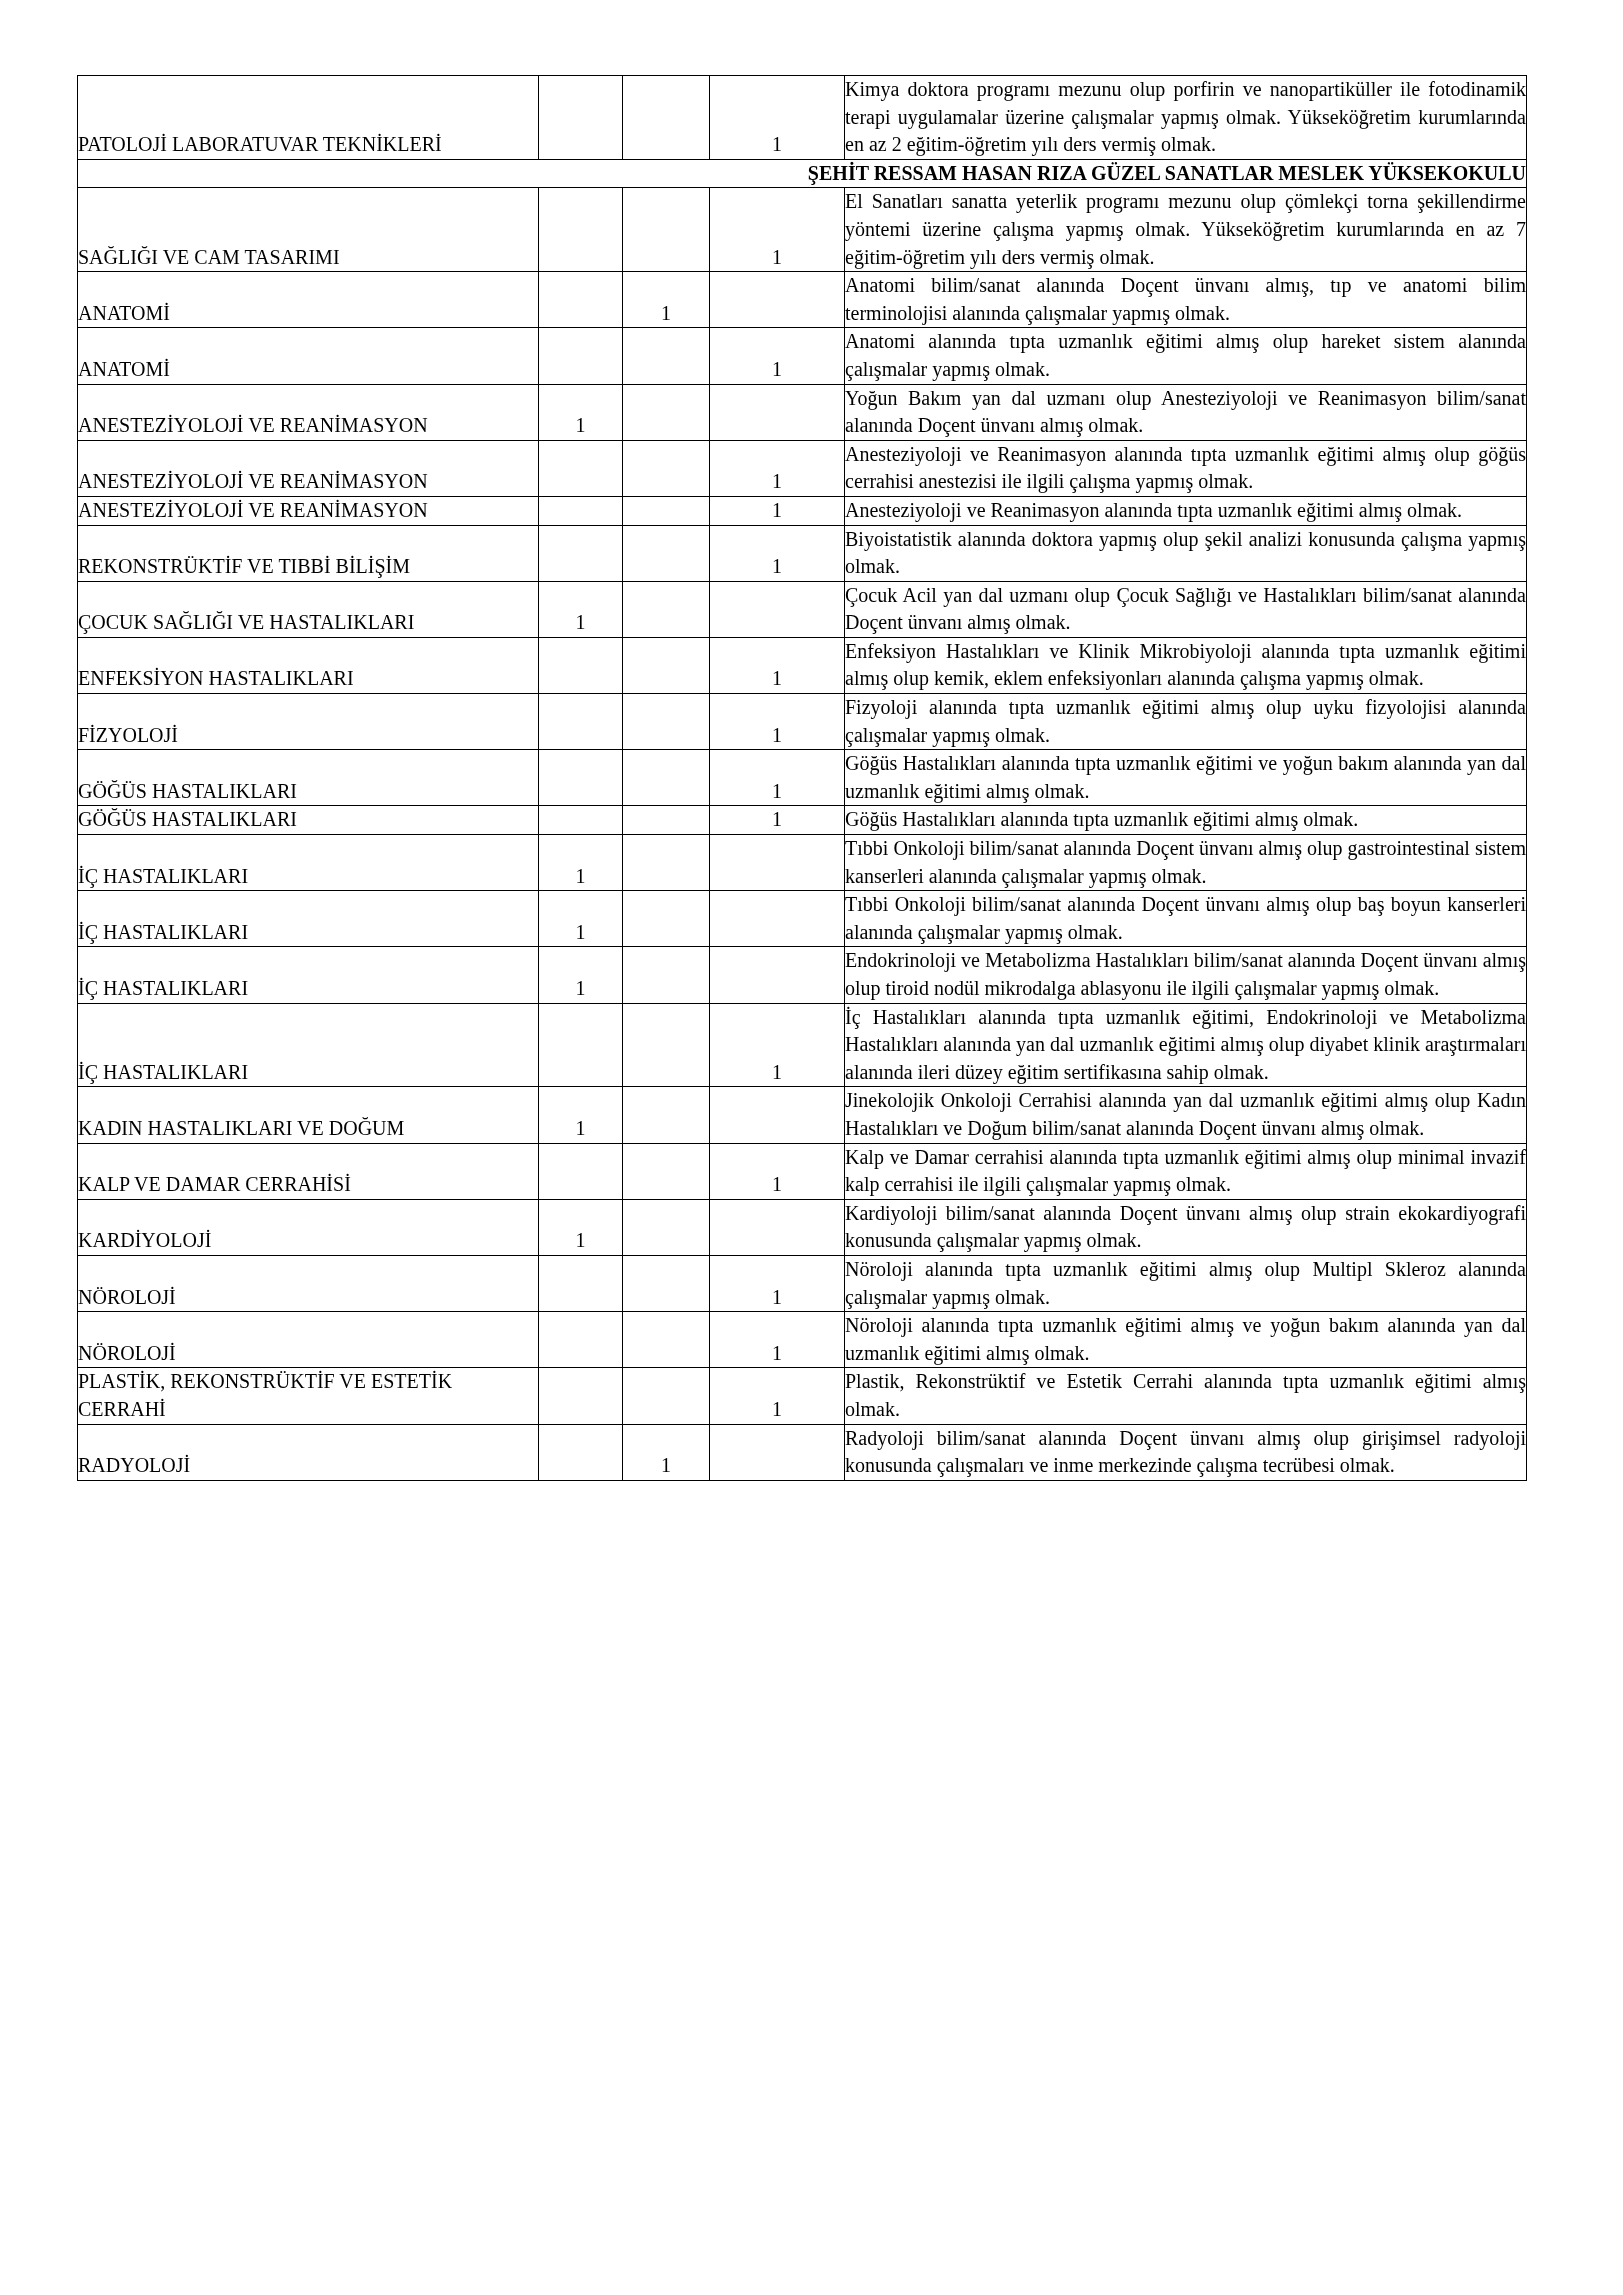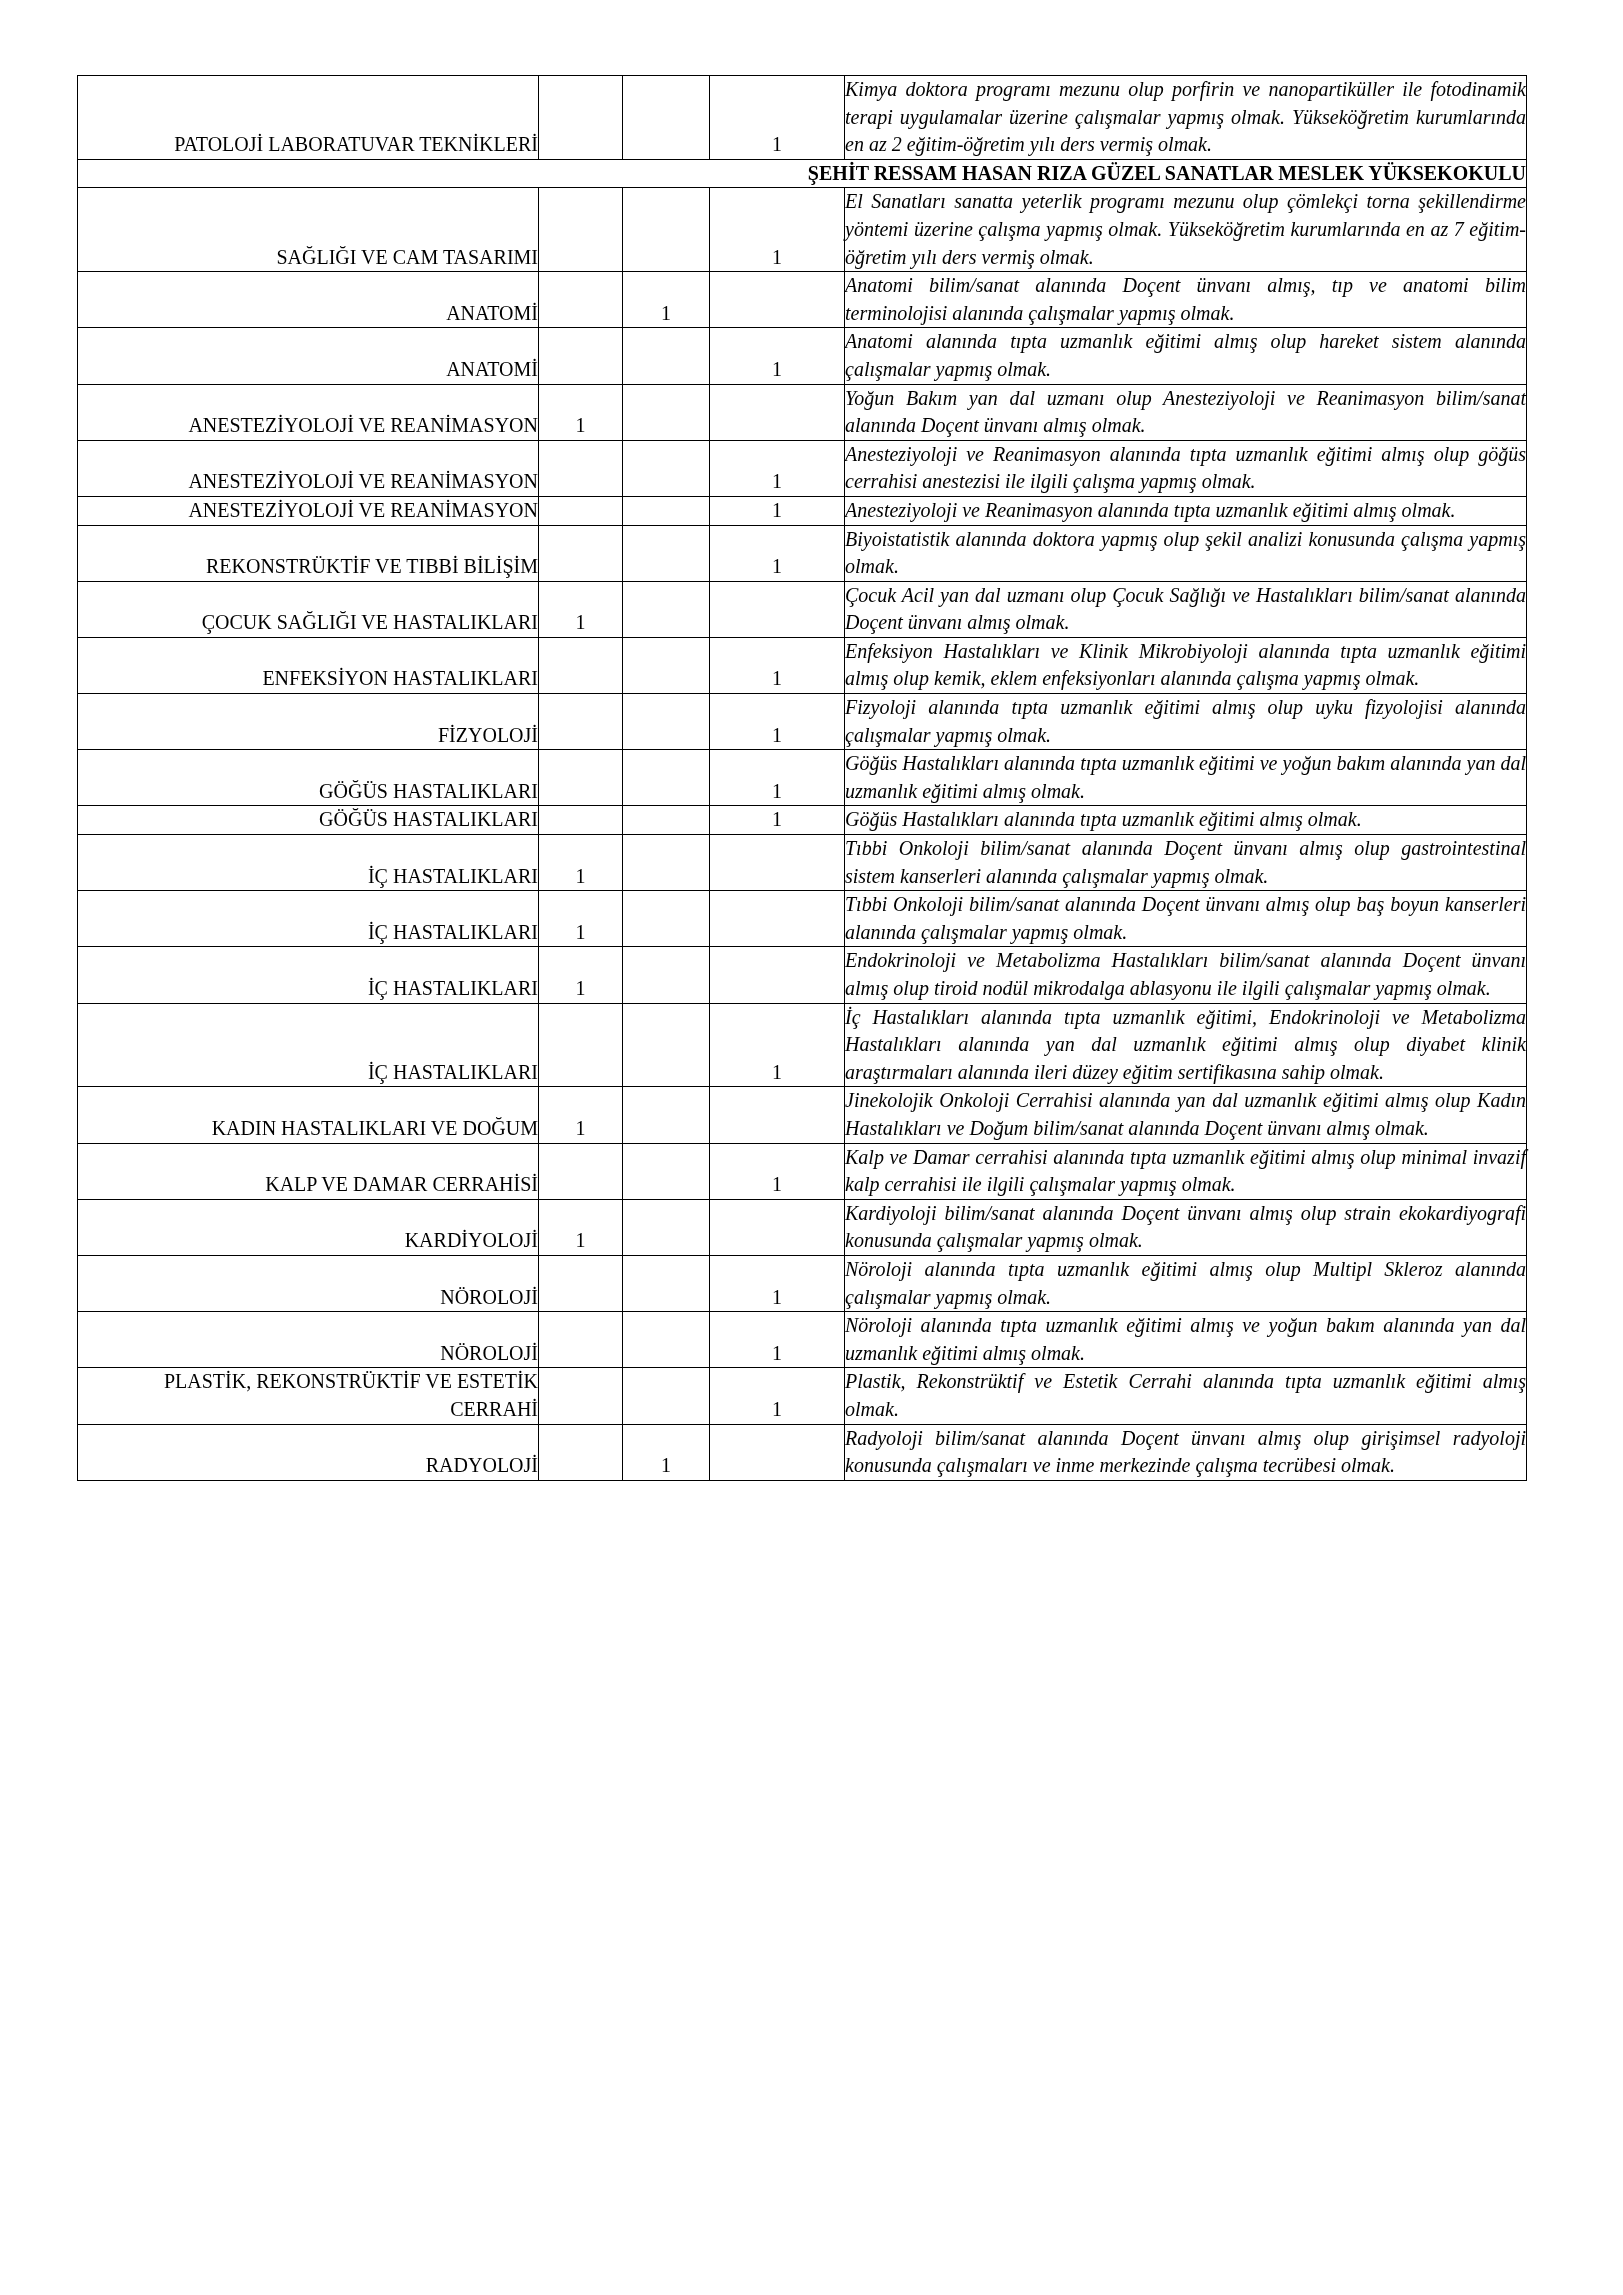--- a/index.html
+++ b/index.html
@@ -38,36 +38,35 @@
     vertical-align: bottom;
   }
   
   col.c-unit  { width: 461px; }
   col.c-a     { width: 84px; }
   col.c-b     { width: 87px; }
   col.c-c     { width: 135px; }
   col.c-desc  { width: 682px; }
 
   td.unit {
-    text-align: right;
+    text-align: left;
     padding: 0 5.2px 3.9px 5.2px;
     vertical-align: bottom;
   }
   td.num {
     text-align: center;
     padding: 0 2.6px 3.9px 2.6px;
     vertical-align: bottom;
   }
   td.desc {
     text-align: justify;
     text-justify: inter-word;
     padding: 3.9px 10.5px 3.9px 10.5px;
     vertical-align: top;
     hyphens: none;
-    font-style: italic;
   }
   td.grouphdr {
     font-weight: bold;
     text-align: right;
     padding: 1.3px 5.2px 2.6px 5.2px;
     vertical-align: bottom;
   }
 </style>
 </head>
 <body>

